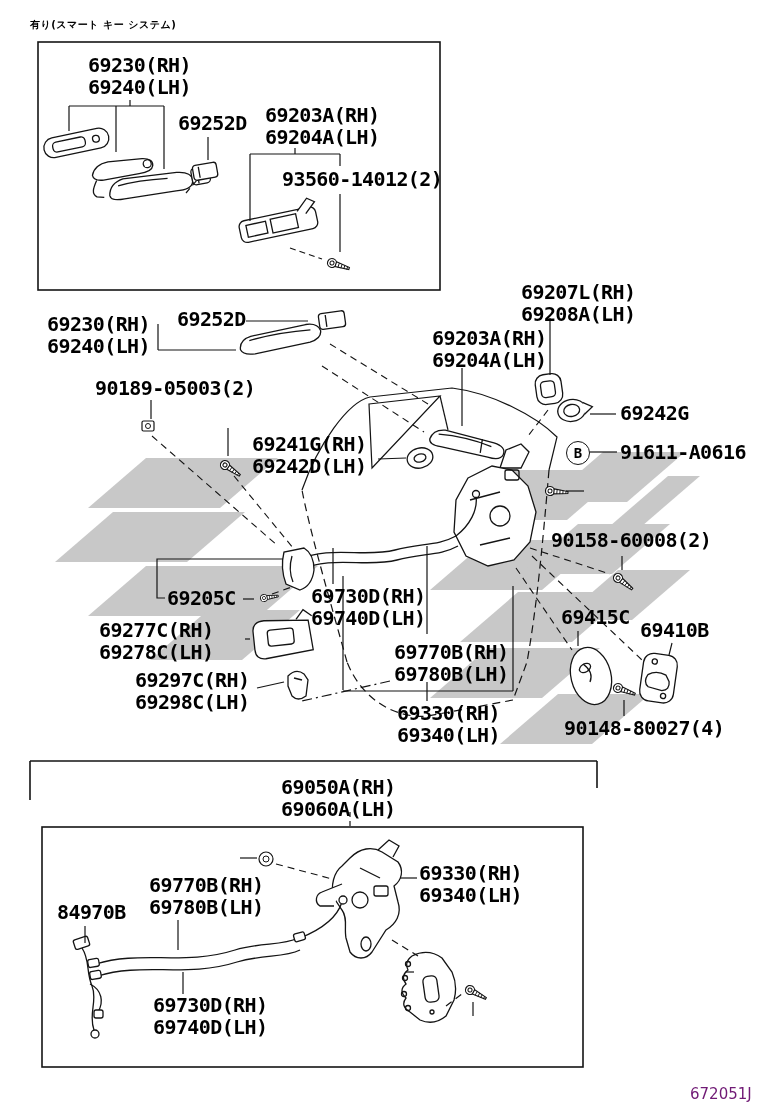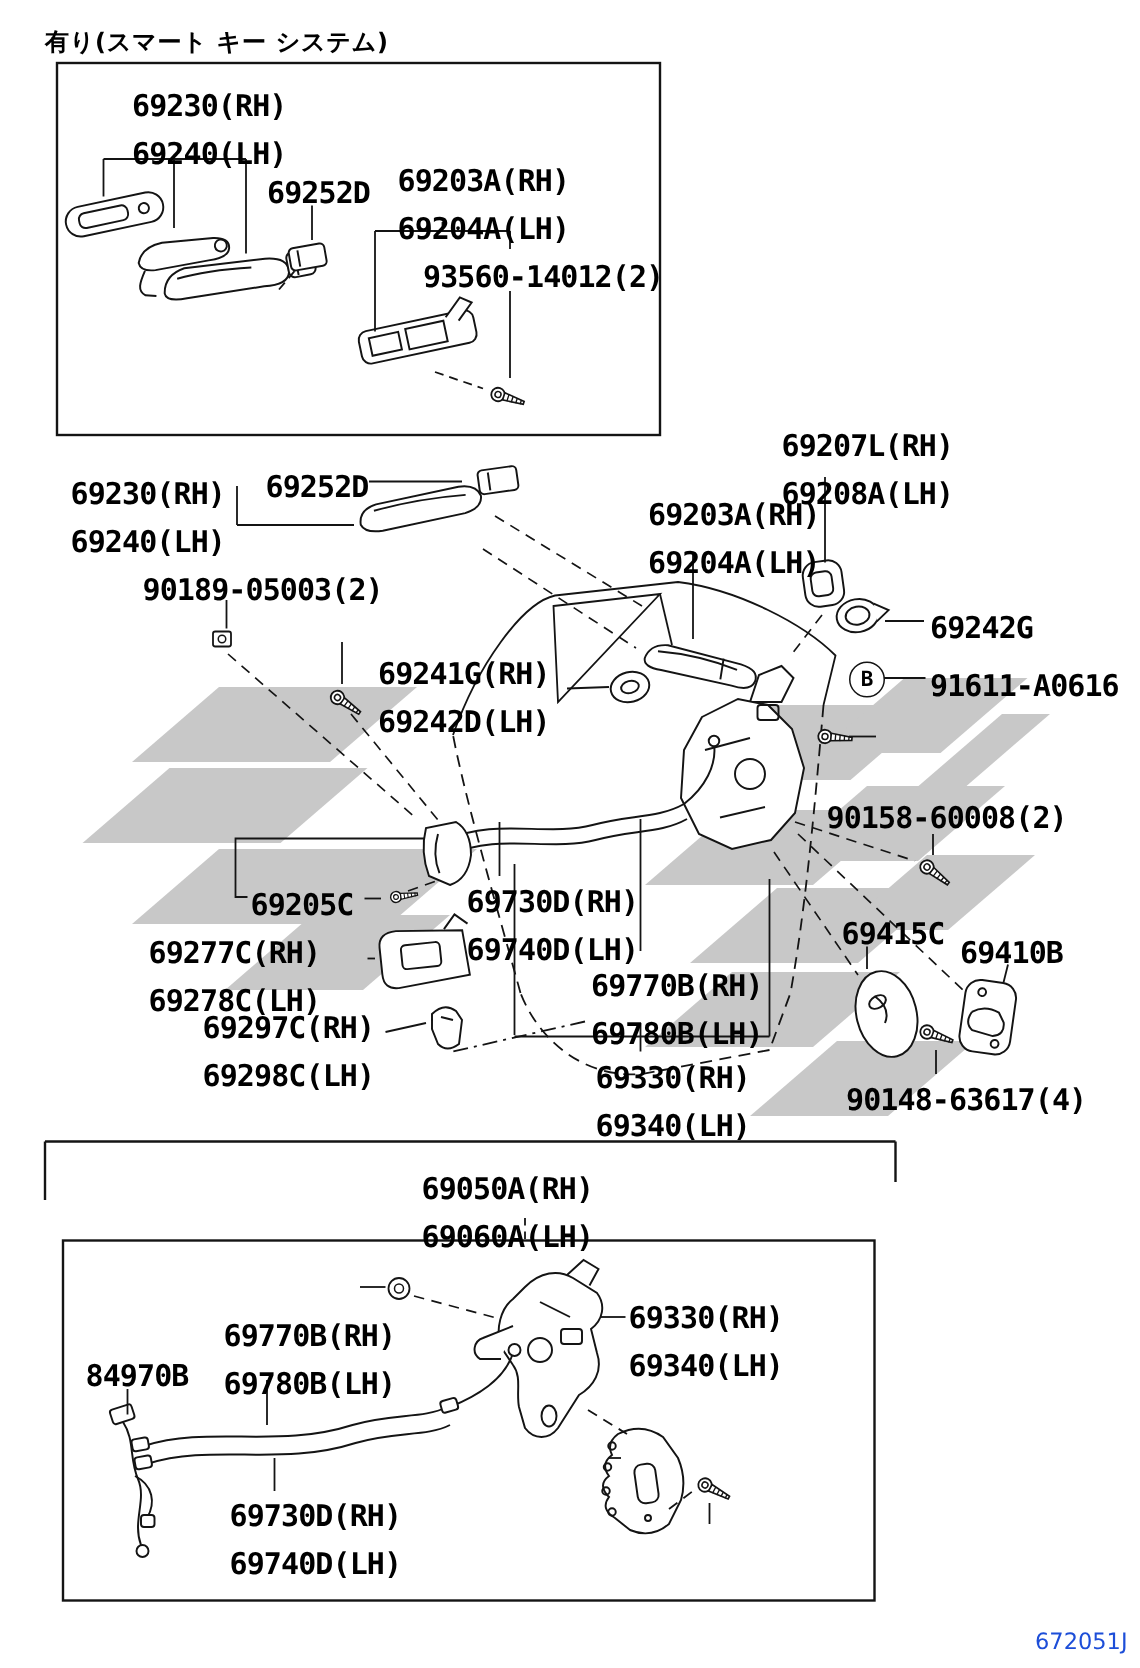--- a/index.html
+++ b/index.html
@@ -1,24 +1,24 @@
 <!DOCTYPE html>
 <html><head>
 <meta charset="utf-8">
 <style>
   html,body{margin:0;padding:0;background:#fff;}
   .stage{position:relative;width:760px;height:1112px;background:#fff;overflow:hidden;
          font-family:"DejaVu Sans Mono","Liberation Mono",monospace;}
   .art{position:absolute;left:0;top:0;}
-  .lbl{position:absolute;font-weight:700;font-size:20px;line-height:32px;
+  .lbl{position:absolute;font-weight:700;font-size:20px;line-height:22px;
        letter-spacing:-0.6px;white-space:pre-line;color:#000;}
   .jp{position:absolute;font-family:"DejaVu Sans","Liberation Sans",sans-serif;
-      font-weight:700;font-size:16px;color:#000;letter-spacing:0.5px;}
+      font-weight:700;font-size:10px;color:#000;letter-spacing:0.5px;}
   .code{position:absolute;font-family:"DejaVu Sans","Liberation Sans",sans-serif;
-        font-size:15px;font-weight:400;color:#1d4ed8;}
+        font-size:15px;font-weight:400;color:#701a75;}
   .bmark{position:absolute;width:22px;height:22px;border:1.7px solid #141414;border-radius:50%;
          display:flex;align-items:center;justify-content:center;background:#fff;
          font:700 14px "DejaVu Sans Mono",monospace;color:#000;}
 </style>
 </head>
 <body>
 
 <div class="stage">
 
 <svg class="art" width="760" height="1112" viewBox="0 0 760 1112">
@@ -298,21 +298,21 @@
 <div class="lbl" style="left:99px;top:619px">69277C(RH)
 69278C(LH)</div>
 <div class="lbl" style="left:561px;top:606px">69415C</div>
 <div class="lbl" style="left:640px;top:619px">69410B</div>
 <div class="lbl" style="left:394px;top:641px">69770B(RH)
 69780B(LH)</div>
 <div class="lbl" style="left:135px;top:669px">69297C(RH)
 69298C(LH)</div>
 <div class="lbl" style="left:397px;top:702px">69330(RH)
 69340(LH)</div>
-<div class="lbl" style="left:564px;top:717px">90148-63617(4)</div>
+<div class="lbl" style="left:564px;top:717px">90148-80027(4)</div>
 
 <div class="lbl" style="left:281px;top:776px">69050A(RH)
 69060A(LH)</div>
 <div class="lbl" style="left:149px;top:874px">69770B(RH)
 69780B(LH)</div>
 <div class="lbl" style="left:57px;top:901px">84970B</div>
 <div class="lbl" style="left:419px;top:862px">69330(RH)
 69340(LH)</div>
 <div class="lbl" style="left:153px;top:994px">69730D(RH)
 69740D(LH)</div>

